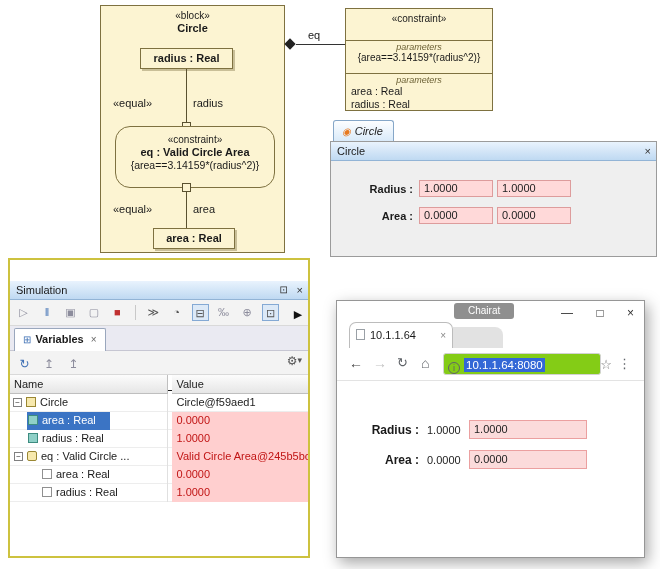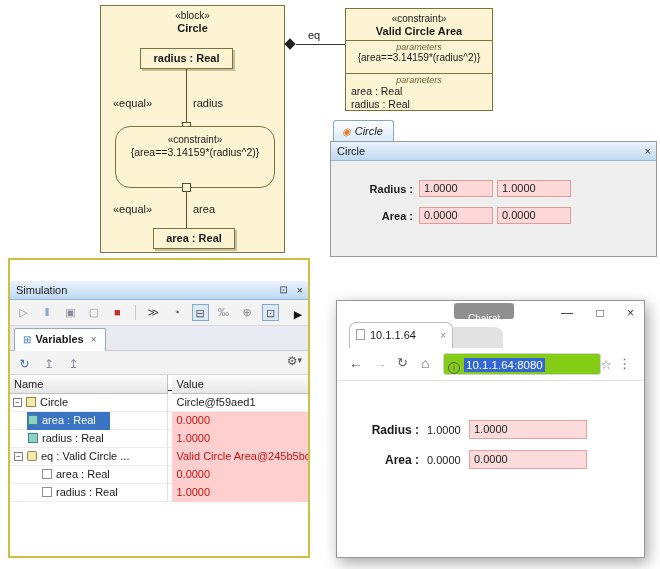--- a/index.html
+++ b/index.html
@@ -95,21 +95,21 @@
   .rico { display:inline-block; width:10px; height:10px; margin:3px 4px 0 1px; vertical-align:top; }
   .block-ico { background:#F7E9AE; border:1px solid #9A8733; }
   .value-ico { background:#8FD0C7; border:1px solid #3D8C80; }
   .cons-ico  { background:#F7E9AE; border:1px solid #9A8733; border-radius:2px; }
   .param-ico { background:#FFFFFF; border:1px solid #909090; }
   .selwrap { display:inline-block; background:#3B74C4; color:#fff; height:18px; padding-right:14px; }
   .selwrap .rlabel { color:#fff; }
 
   
   .browser { position:absolute; left:336px; top:300px; width:309px; height:258px; background:#fff; border:1px solid #969696; box-shadow:3px 5px 14px rgba(0,0,0,0.35); }
-  .profile { position:absolute; left:117px; top:2px; height:16px; background:#8F8F8F; color:#fff; font-size:10px; line-height:15px; padding:8px 14px; border-radius:3px; }
+  .profile { position:absolute; left:117px; top:2px; height:16px; background:#8F8F8F; color:#fff; font-size:10px; line-height:15px; padding:0 14px; border-radius:3px; }
   .winctl { position:absolute; right:10px; top:5px; font-size:12px; color:#333; }
   .winctl span { margin-left:20px; }
   .btab { position:absolute; left:12px; top:21px; width:104px; height:26px; background:#FFF; border:1px solid #BCBCBC; border-bottom:none; border-radius:7px 7px 0 0; font-size:11px; line-height:25px; padding:0 6px; }
   .page-ico { display:inline-block; width:9px; height:11px; border:1px solid #9AA0A6; background:#fff; margin-right:5px; vertical-align:-1px; }
   .btab-x { float:right; color:#888; font-size:10px; }
   .tabstrip-rest { position:absolute; left:116px; top:26px; width:50px; height:21px; background:#E2E2E2; border-radius:0 8px 0 0; }
   .btoolbar { position:absolute; left:0; right:0; top:47px; height:33px; background:#fff; border-bottom:1px solid #E3E3E3; }
   .nav { position:absolute; top:7px; font-size:14px; color:#444; }
   .nav.fwd { color:#C2C2C2; }
   .nav.b1 { left:12px; } .nav.b2 { left:36px; } .nav.b3 { left:60px; color:#5F6368; font-size:13px; } .nav.b4 { left:84px; color:#5F6368; }
@@ -138,38 +138,38 @@
 
     <div class="part radius-box">radius : Real</div>
 
     <div class="vline vline-top"></div>
     <span class="dlbl equal-top">«equal»</span>
     <span class="dlbl radius-lbl">radius</span>
     <div class="port port-top"></div>
 
     <div class="constraint-prop">
       <div class="c-stereo">«constraint»</div>
+      <div class="c-name">eq : Valid Circle Area</div>
       <div class="c-expr">{area==3.14159*(radius^2)}</div>
     </div>
 
     <div class="port port-bottom"></div>
     <div class="vline vline-bottom"></div>
     <span class="dlbl equal-bottom">«equal»</span>
     <span class="dlbl area-lbl">area</span>
 
     <div class="part area-box">area : Real</div>
   </div>
 
   <div class="edge-diamond"></div>
   <div class="edge-line"></div>
   <span class="edge-lbl">eq</span>
 
   <div class="cblk">
     <div class="blk-stereo">«constraint»</div>
-    <div class="blk-name">Valid Circle Area</div>
     <div class="comp1">
       <div class="comp-title">parameters</div>
       <div class="comp-expr">{area==3.14159*(radius^2)}</div>
     </div>
     <div class="comp2">
       <div class="comp-title">parameters</div>
       <div class="comp-item">area : Real</div>
       <div class="comp-item">radius : Real</div>
     </div>
   </div>

